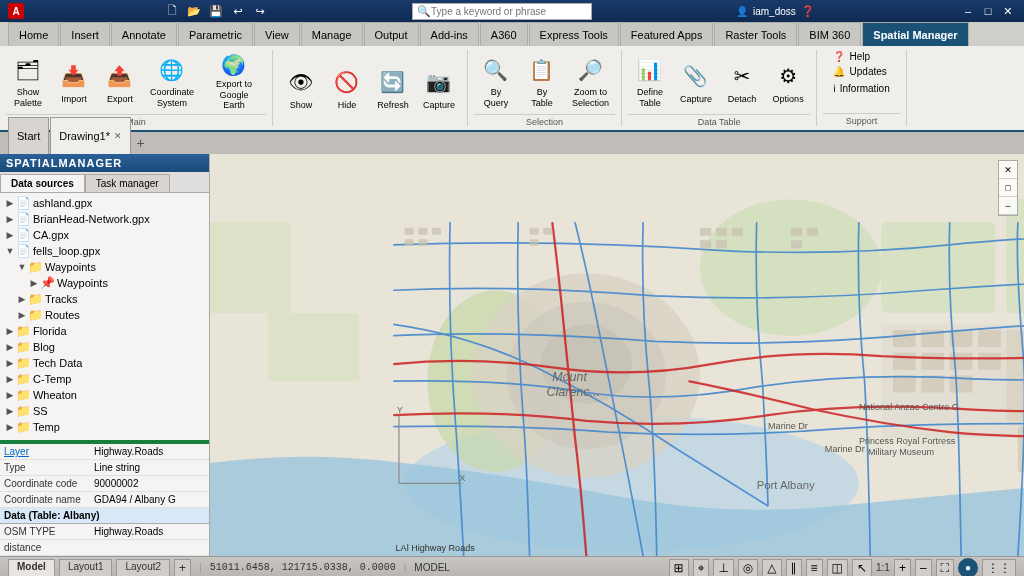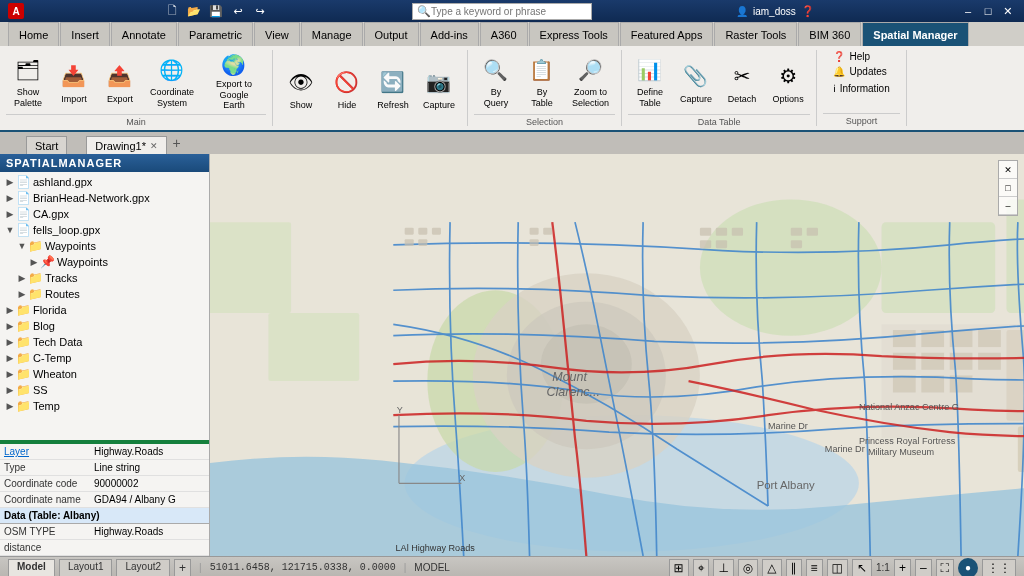--- a/index.html
+++ b/index.html
@@ -134,28 +134,27 @@
       background: #c0bdb8;
       height: 22px;
       align-items: flex-end;
       padding-left: 8px;
       gap: 1px;
     }
     .doc-tab {
       display: flex;
       align-items: center;
       gap: 4px;
-      padding: 8px 8px;
+      padding: 18px 8px;
       background: #d8d5d0;
       border: 1px solid #999;
       border-bottom: none;
       font-size: 11px;
       cursor: pointer;
       height: 18px;
-      margin-left: 18px;
     }
     .doc-tab.active { background: #f0eeeb; }
     .doc-tab .close-x { font-size: 9px; color: #666; cursor: pointer; }
     .doc-tab-new {
       width: 18px; height: 18px;
       display: flex; align-items: center; justify-content: center;
       font-size: 14px; color: #555; cursor: pointer;
       align-self: center;
     }
 
@@ -488,20 +487,24 @@
     <span>Drawing1*</span>
     <span class="close-x">✕</span>
   </div>
   <div class="doc-tab-new">+</div>
 </div>
 
 <div id="main-area">
 
   <div id="left-panel">
     <div id="sp-header">SPATIALMANAGER</div>
+    <div id="sp-tabs">
+      <div class="sp-tab active">Data sources</div>
+      <div class="sp-tab">Task manager</div>
+    </div>
 
     <div id="tree-container">
 
     <div class="tree-item">
           <span class="tree-expand">▶</span>
           <span class="tree-icon">📄</span>
           <span class="tree-label">ashland.gpx</span>
         </div>
         <div class="tree-item">
           <span class="tree-expand">▶</span>

